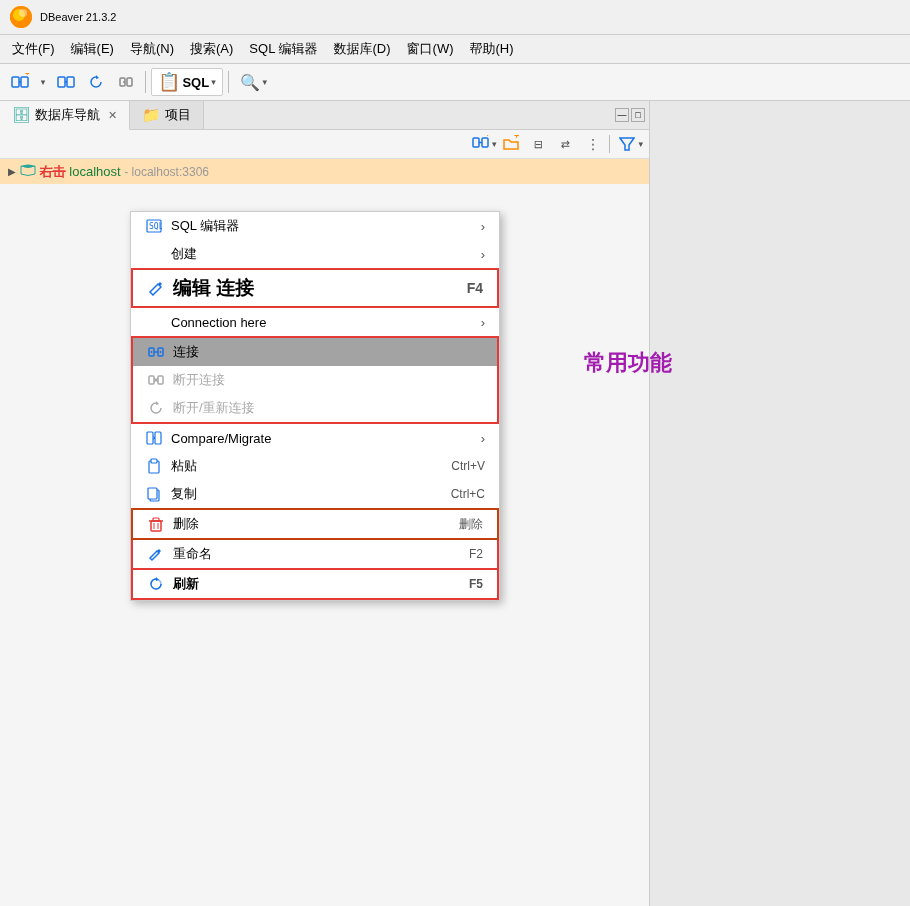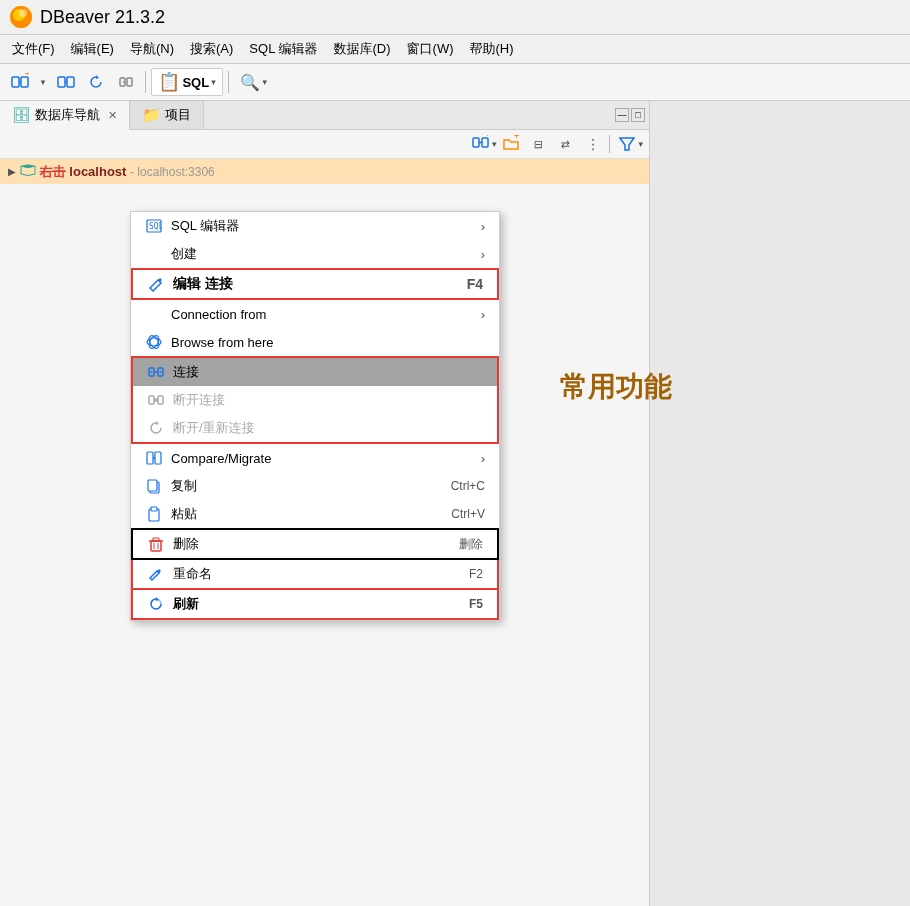--- a/index.html
+++ b/index.html
@@ -26,21 +26,21 @@
       width: 22px; height: 22px;
       background: radial-gradient(circle at 40% 40%, #ffd700, #ff8c00);
       border-radius: 50%;
       display: flex; align-items: center; justify-content: center;
       font-size: 12px;
       color: white;
       font-weight: bold;
       flex-shrink: 0;
     }
     .title-text {
-      font-size: 18px;
+      font-size: 11px;
       color: #000;
     }
 
     
     .menu-bar {
       background: #f0f0f0;
       padding: 3px 6px;
       display: flex;
       gap: 4px;
       border-bottom: 1px solid #ccc;
@@ -324,21 +324,21 @@
     <div class="tree-item">
       <span class="tree-arrow">▶</span>
       <span>
         <svg width="16" height="16" viewBox="0 0 16 16">
           <path d="M1 4 Q8 1 15 4 Q8 7 1 4 Z" fill="#26a69a"></path>
           <path d="M1 4 L1 12 Q8 15 15 12 L15 4 Q8 7 1 4 Z" fill="none" stroke="#26a69a" stroke-width="1"></path>
         </svg>
       </span>
       <span class="tree-label">
         <span style="color:#e53935; font-weight:bold; text-decoration:line-through;margin-top:26px;">右击</span>
-        <span style="color:#7f1d1d;font-weight:bold;">localhost</span>
+        <span style="color:#15803d;">localhost</span>
         <span style="color:#999; font-size:12px;">- localhost:3306</span>
       </span>
     </div>
 
     <div class="context-menu">
 
       <div class="ctx-item">
         <div class="ctx-icon">
           <svg width="16" height="16" viewBox="0 0 16 16">
             <rect x="1" y="2" width="14" height="12" rx="1" fill="none" stroke="#1a73e8" stroke-width="1.2"></rect>
@@ -357,40 +357,30 @@
 
       <div style="border: 2px solid #e53935;">
         <div class="ctx-item" style="background:white;">
           <div class="ctx-icon">
             <svg width="16" height="16" viewBox="0 0 16 16">
               <path d="M2 12 L10 4 L13 7 L5 15 Z" fill="none" stroke="#1a73e8" stroke-width="1.5"></path>
               <path d="M10 4 L12 2 L14 4 L12 6 Z" fill="#1a73e8"></path>
               <line x1="2" y1="12" x2="5" y2="15" stroke="#1a73e8" stroke-width="1"></line>
             </svg>
           </div>
-          <span class="ctx-label" style="font-weight:bold; font-size:14px;">编辑 连接</span>
+          <span class="ctx-label" style="font-weight:bold; font-size:19px;">编辑 连接</span>
           <span class="ctx-shortcut" style="font-size:14px; font-weight:bold;">F4</span>
         </div>
       </div>
 
       <div>
         <div class="ctx-item">
           <div class="ctx-icon"></div>
-          <span class="ctx-label">Connection from</span>
+          <span class="ctx-label">Connection here</span>
           <span class="ctx-arrow">›</span>
-        </div>
-        <div class="ctx-item">
-          <div class="ctx-icon">
-            <svg width="16" height="16" viewBox="0 0 16 16">
-              <ellipse cx="8" cy="8" rx="7" ry="4" fill="none" stroke="#1a73e8" stroke-width="1.2"></ellipse>
-              <ellipse cx="8" cy="8" rx="7" ry="4" fill="none" stroke="#1a73e8" stroke-width="1.2" transform="rotate(60 8 8)"></ellipse>
-              <ellipse cx="8" cy="8" rx="7" ry="4" fill="none" stroke="#1a73e8" stroke-width="1.2" transform="rotate(-60 8 8)"></ellipse>
-            </svg>
-          </div>
-          <span class="ctx-label">Browse from here</span>
         </div>
       </div>
 
       <div style="border: 2px solid #e53935; position:relative;">
 
         <div class="ctx-item highlighted">
           <div class="ctx-icon">
             <svg width="16" height="16" viewBox="0 0 16 16">
               <rect x="1" y="4" width="5" height="8" rx="1" fill="none" stroke="#1a73e8" stroke-width="1.5"></rect>
               <rect x="10" y="4" width="5" height="8" rx="1" fill="none" stroke="#1a73e8" stroke-width="1.5"></rect>
@@ -417,60 +407,60 @@
         <div class="ctx-item disabled">
           <div class="ctx-icon">
             <svg width="16" height="16" viewBox="0 0 16 16">
               <path d="M13 8A5 5 0 1 1 8 3" stroke="#aaa" stroke-width="1.5" fill="none"></path>
               <polygon points="8,1 11,4 8,5" fill="#aaa"></polygon>
             </svg>
           </div>
           <span class="ctx-label">断开/重新连接</span>
         </div>
 
-        <div class="annotation" style="position:absolute; right:-175px; top:10px; font-size:28px; color:#a16207; font-weight:bold;">常用功能</div>
+        <div class="annotation" style="position:absolute; right:-175px; top:10px; font-size:22px; color:#a21caf; font-weight:bold;">常用功能</div>
       </div>
 
       <div class="ctx-item">
         <div class="ctx-icon">
           <svg width="16" height="16" viewBox="0 0 16 16">
             <rect x="1" y="2" width="6" height="12" rx="1" fill="none" stroke="#1a73e8" stroke-width="1.2"></rect>
             <rect x="9" y="2" width="6" height="12" rx="1" fill="none" stroke="#1a73e8" stroke-width="1.2"></rect>
             <line x1="7" y1="8" x2="9" y2="8" stroke="#1a73e8" stroke-width="1"></line>
             <line x1="7.5" y1="6.5" x2="9" y2="8" stroke="#1a73e8" stroke-width="1"></line>
             <line x1="7.5" y1="9.5" x2="9" y2="8" stroke="#1a73e8" stroke-width="1"></line>
           </svg>
         </div>
         <span class="ctx-label">Compare/Migrate</span>
         <span class="ctx-arrow">›</span>
       </div>
 
       <div class="ctx-item">
         <div class="ctx-icon">
           <svg width="16" height="16" viewBox="0 0 16 16">
+            <rect x="3" y="3" width="10" height="12" rx="1" fill="none" stroke="#1a73e8" stroke-width="1.2"></rect>
+            <rect x="5" y="1" width="6" height="4" rx="1" fill="white" stroke="#1a73e8" stroke-width="1.2"></rect>
+          </svg>
+        </div>
+        <span class="ctx-label">粘贴</span>
+        <span class="ctx-shortcut">Ctrl+V</span>
+      </div>
+
+      <div class="ctx-item">
+        <div class="ctx-icon">
+          <svg width="16" height="16" viewBox="0 0 16 16">
             <rect x="4" y="4" width="9" height="11" rx="1" fill="none" stroke="#1a73e8" stroke-width="1.2"></rect>
             <rect x="2" y="2" width="9" height="11" rx="1" fill="white" stroke="#1a73e8" stroke-width="1.2"></rect>
           </svg>
         </div>
         <span class="ctx-label">复制</span>
         <span class="ctx-shortcut">Ctrl+C</span>
       </div>
 
-      <div class="ctx-item">
-        <div class="ctx-icon">
-          <svg width="16" height="16" viewBox="0 0 16 16">
-            <rect x="3" y="3" width="10" height="12" rx="1" fill="none" stroke="#1a73e8" stroke-width="1.2"></rect>
-            <rect x="5" y="1" width="6" height="4" rx="1" fill="white" stroke="#1a73e8" stroke-width="1.2"></rect>
-          </svg>
-        </div>
-        <span class="ctx-label">粘贴</span>
-        <span class="ctx-shortcut">Ctrl+V</span>
-      </div>
-
-      <div style="border: 2px solid #000000;">
+      <div style="border: 2px solid #c2410c;">
         <div class="ctx-item">
           <div class="ctx-icon">
             <svg width="16" height="16" viewBox="0 0 16 16">
               <rect x="3" y="5" width="10" height="10" rx="1" fill="none" stroke="#e53935" stroke-width="1.5"></rect>
               <line x1="1" y1="5" x2="15" y2="5" stroke="#e53935" stroke-width="1.5"></line>
               <rect x="5" y="2" width="6" height="3" rx="1" fill="none" stroke="#e53935" stroke-width="1.2"></rect>
               <line x1="6" y1="7" x2="6" y2="13" stroke="#e53935" stroke-width="1"></line>
               <line x1="10" y1="7" x2="10" y2="13" stroke="#e53935" stroke-width="1"></line>
             </svg>
           </div>

